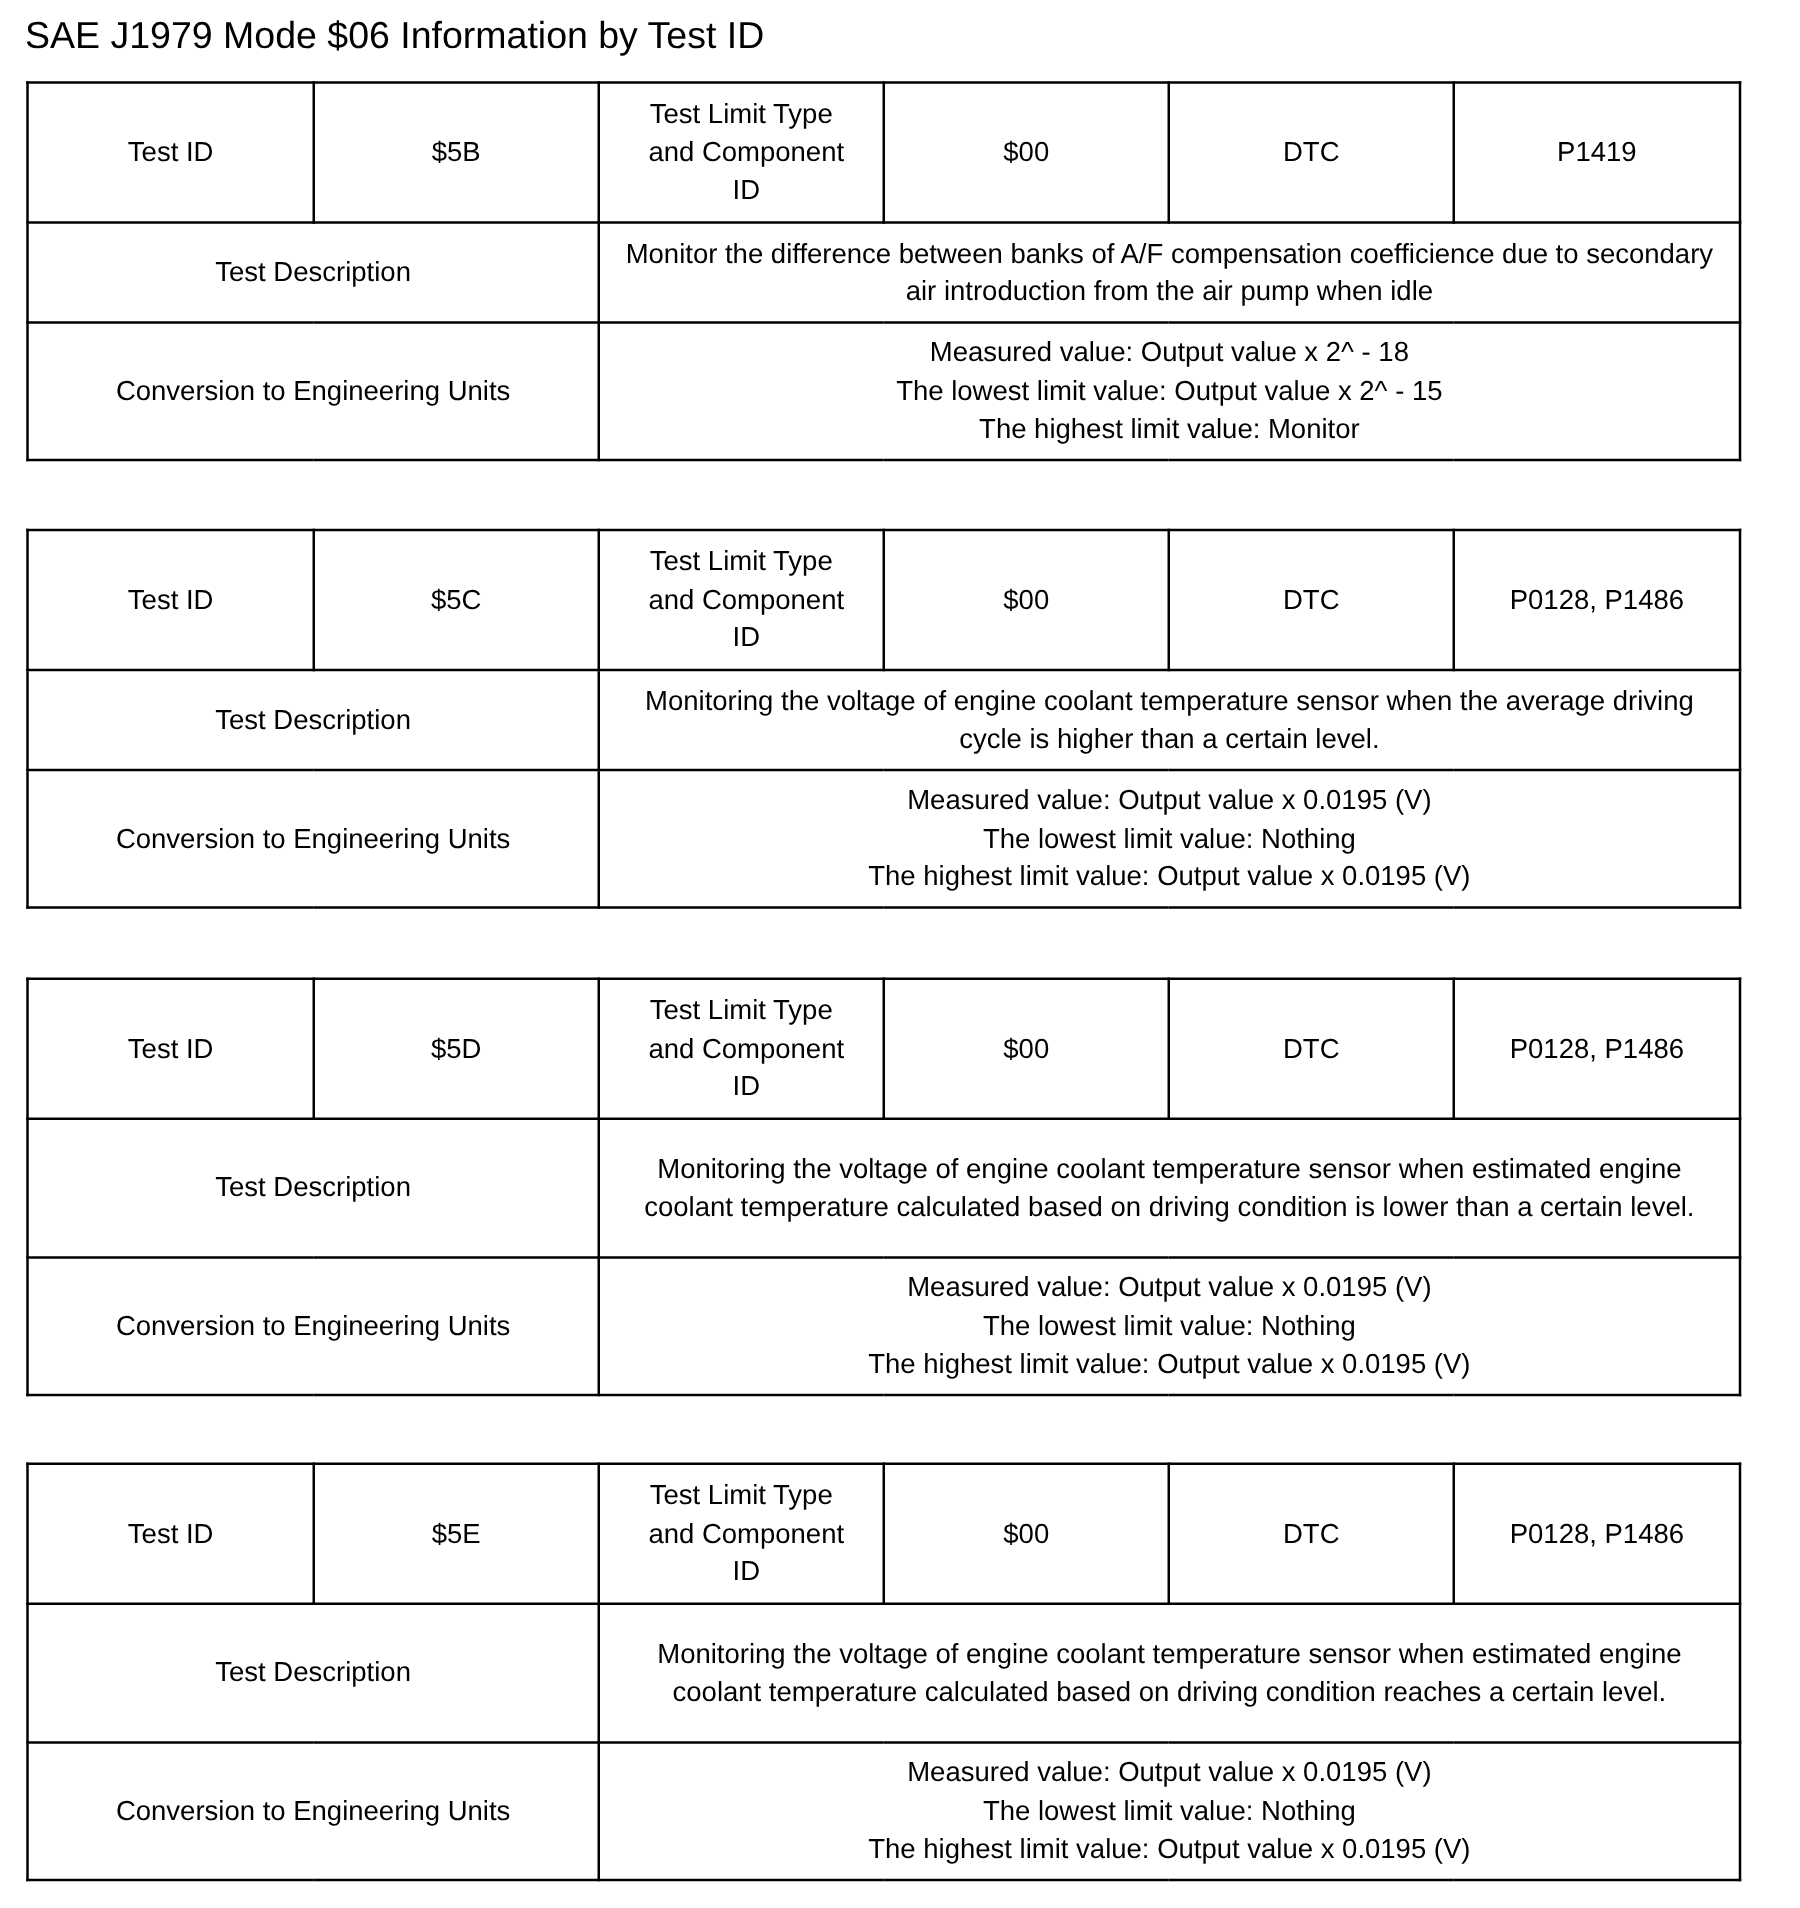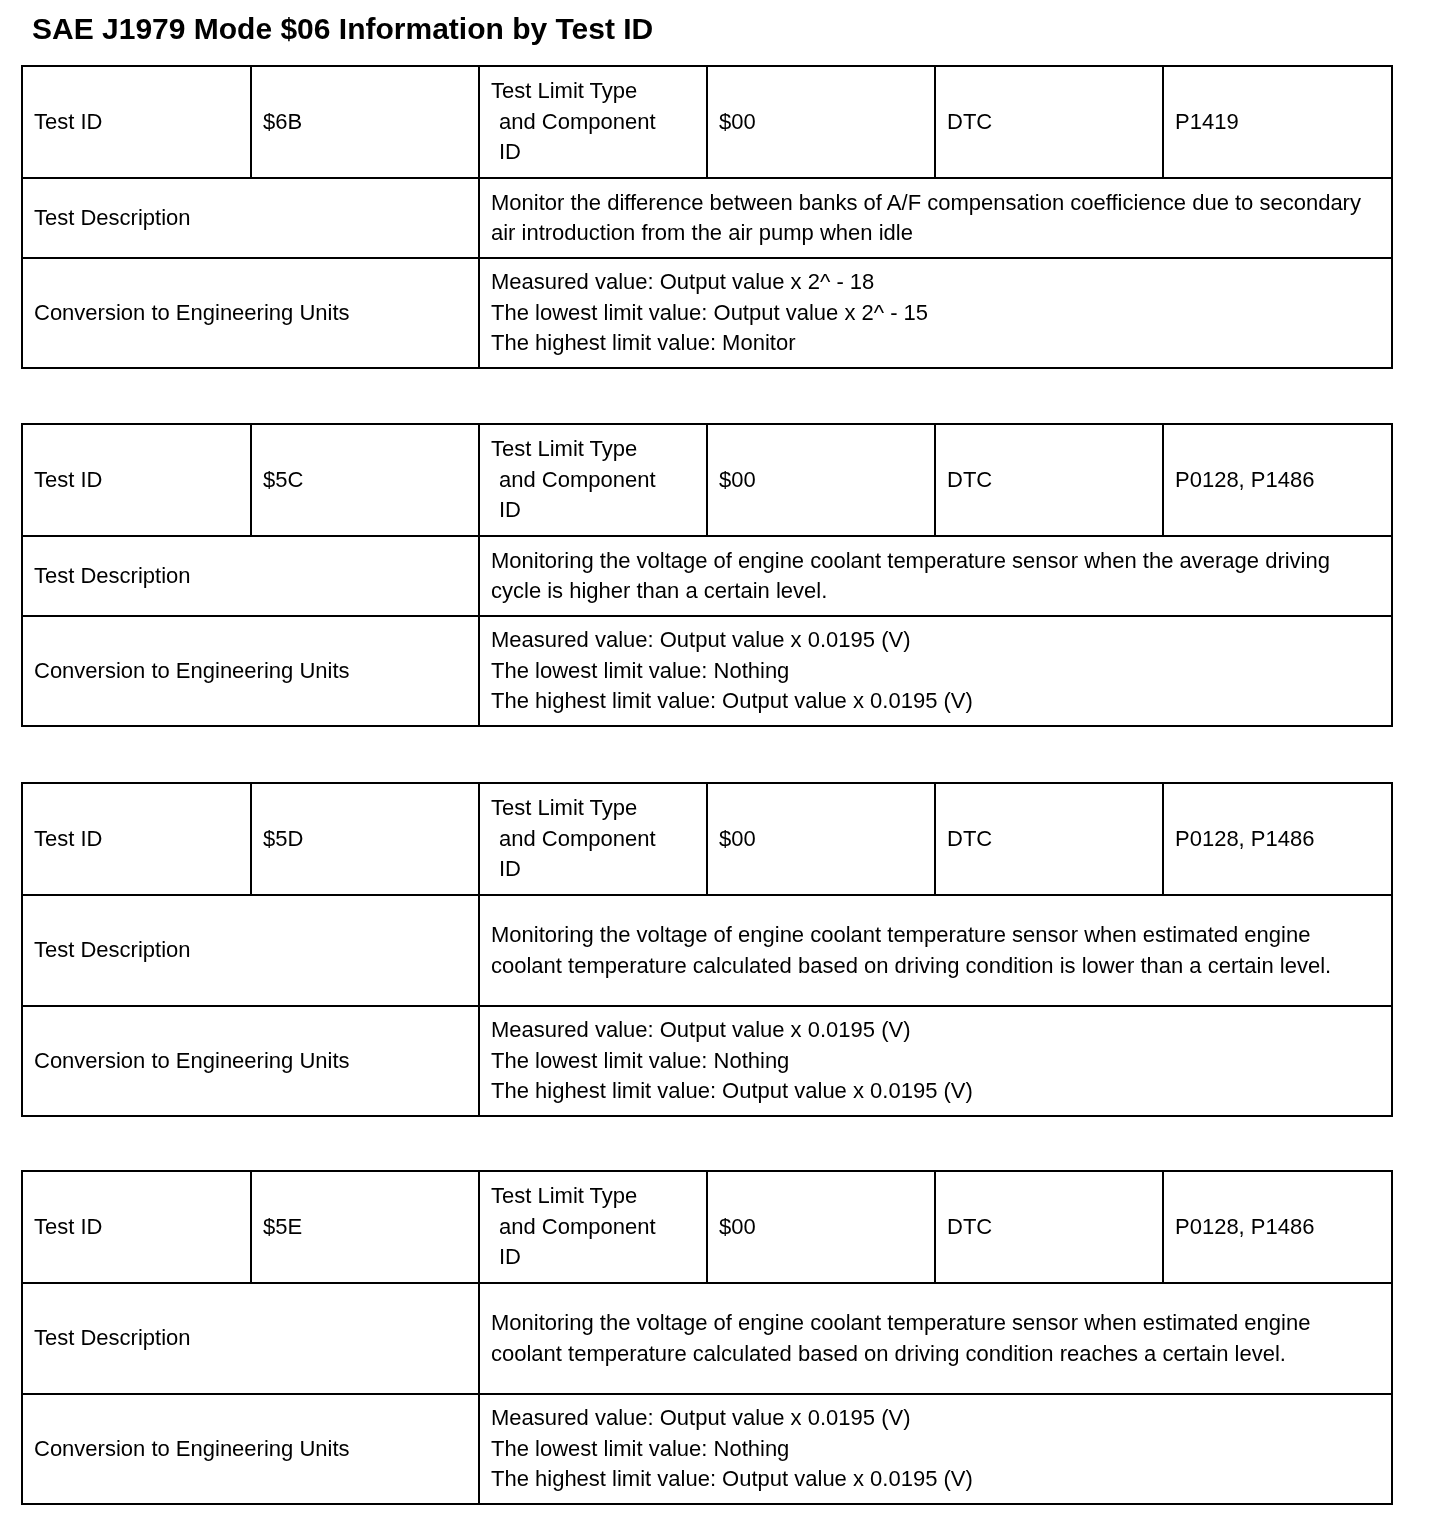--- a/index.html
+++ b/index.html
@@ -1,32 +1,32 @@
 <!DOCTYPE html>
 <html><head>
 <meta charset="utf-8">
 <style>
   html, body { margin: 0; padding: 0; background: #ffffff; }
   body {
     width: 1440px; height: 1526px; position: relative; overflow: hidden;
     font-family: "Liberation Sans", sans-serif; color: #000;
   }
   .title {
-    position: absolute; left: 32px; top: 12px;
-    font-size: 30px; font-weight: bold; letter-spacing: 0px;
+    position: absolute; left: 20px; top: 12px;
+    font-size: 30px; font-weight: normal; letter-spacing: 0px;
     white-space: nowrap;
   }
   table.spec {
     position: absolute; left: 21px; width: 1370px;
     border-collapse: collapse; table-layout: fixed;
     font-size: 22px; line-height: 30.5px;
   }
   table.spec td {
     border: 2px solid #000; padding: 4px 11px; vertical-align: middle;
-    text-align: left;
+    text-align: center;
   }
   table.spec td.lines div { white-space: nowrap; }
   td.limit-label { padding-left: 11px; }
   td.limit-label span { display: block; }
   td.limit-label span.indent { padding-left: 8px; }
   tr.r-head { height: 112px; }
   tr.r-desc2 { height: 80px; }
   tr.r-desc3 { height: 111px; }
   tr.r-conv { height: 110px; }
 </style>
@@ -40,21 +40,21 @@
       <col style="width:229px">
       <col style="width:228px">
       <col style="width:228px">
       <col style="width:228px">
       <col style="width:228px">
       <col style="width:229px">
     </colgroup>
   <tbody>
       <tr class="r-head">
     <td>Test ID</td>
-    <td>$6B</td>
+    <td>$5B</td>
     <td class="limit-label">
       <span>Test Limit Type</span>
       <span class="indent">and Component</span>
       <span class="indent">ID</span>
     </td>
     <td>$00</td>
     <td>DTC</td>
     <td>P1419</td>
   </tr>
   <tr class="r-desc2">

